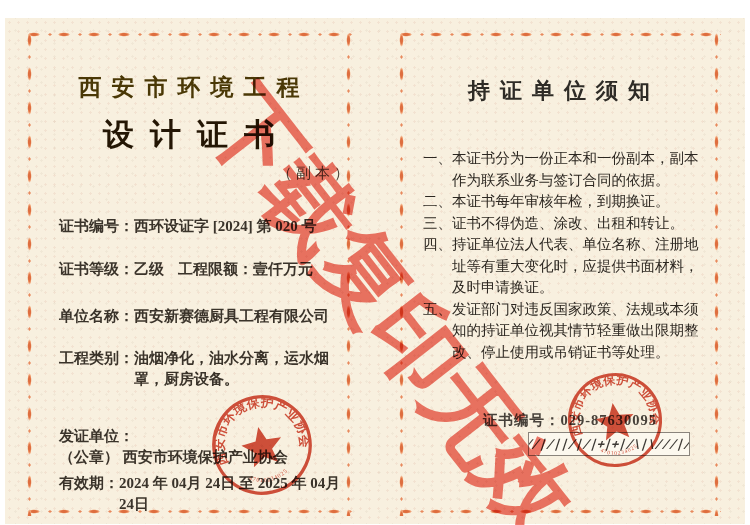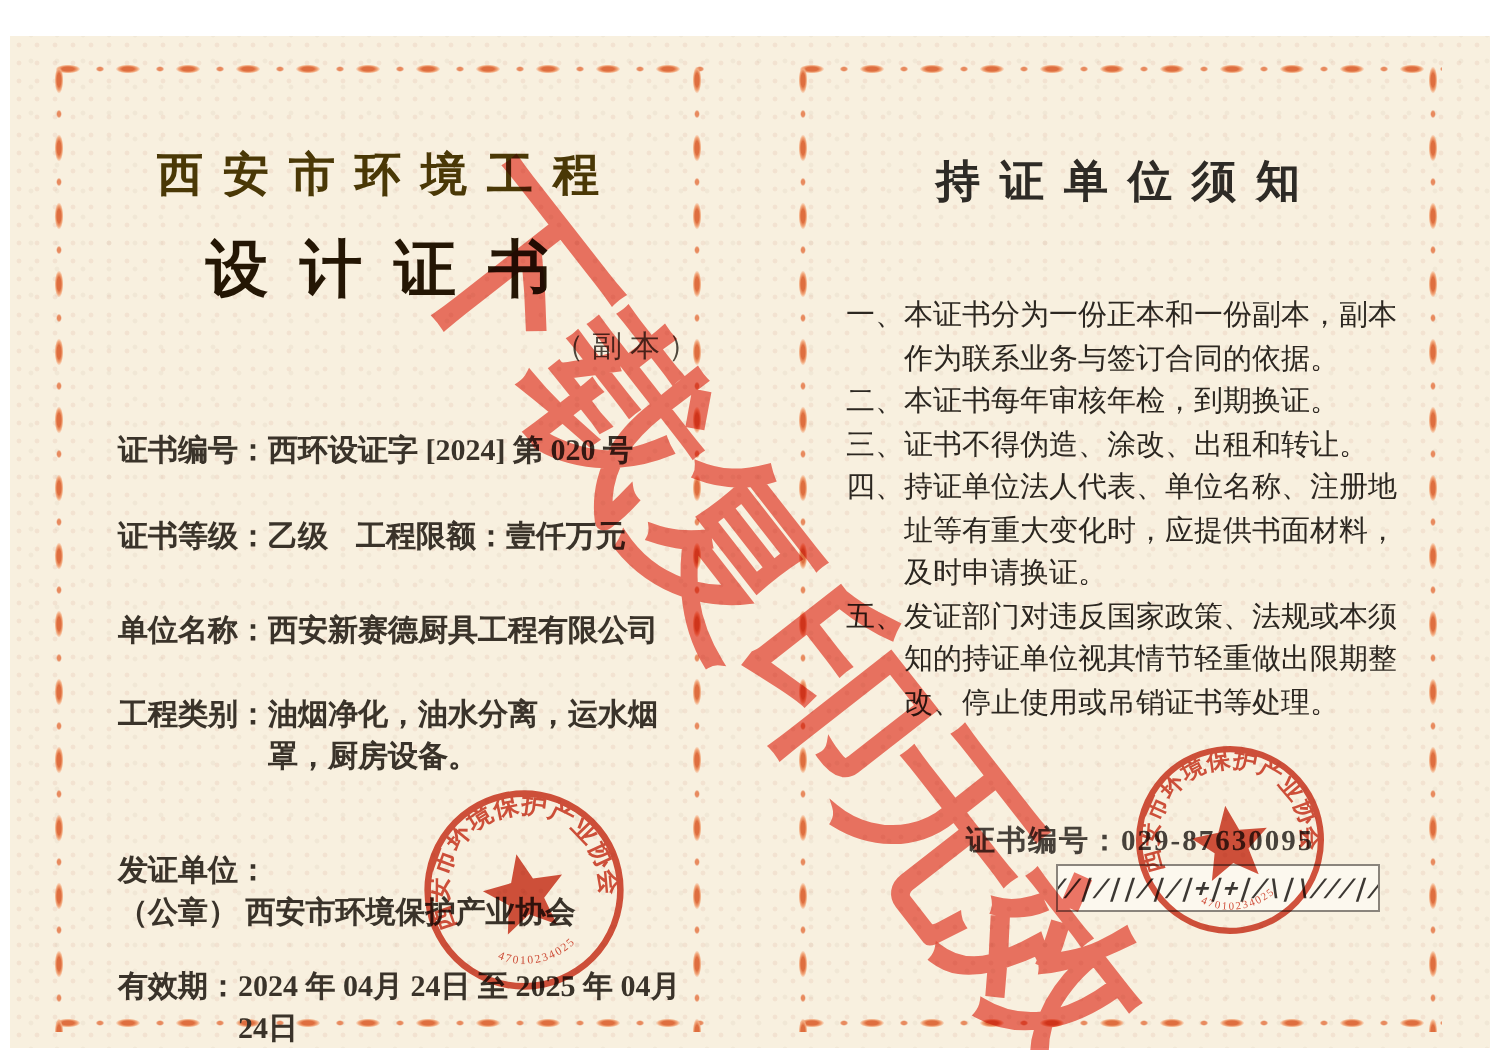--- a/index.html
+++ b/index.html
@@ -43,21 +43,21 @@
   .cert-title2{position:absolute;left:0;right:0;top:84px;text-align:center;
     font-size:31px;font-weight:bold;color:#241604;
     letter-spacing:16px;text-indent:16px;}
   .cert-sub{position:absolute;left:0;right:0;top:134px;text-align:right;
     font-size:15px;color:#4d463b;letter-spacing:4px;text-indent:4px;}
   .field{position:absolute;left:34px;right:12px;display:flex;
     font-size:15px;font-weight:bold;color:var(--ink);line-height:21px;}
   .field .lab{flex:0 0 auto;white-space:nowrap;}
   .field .val{flex:1 1 auto;}
   .f-number{top:186px;} .f-grade{top:229px;} .f-company{top:276px;}
-  .f-category{top:318px;} .f-issuer{top:396px;flex-direction:column;} .f-validity{top:443px;margin-top:11px;}
+  .f-category{top:318px;} .f-issuer{top:396px;flex-direction:column;} .f-validity{top:443px;}
   .grade2{margin-left:14px;}
 
   
   .notice-title{position:absolute;left:0;right:0;top:46px;text-align:center;
     font-size:22px;font-weight:bold;color:#2e2b26;letter-spacing:10px;text-indent:10px;}
   .notices{position:absolute;left:26px;right:14px;top:118px;
     font-size:14.5px;color:#2c2721;line-height:21.5px;}
   .notice-item{display:flex;}
   .notice-item .num{flex:0 0 auto;white-space:nowrap;}
   .notice-item .txt{flex:1 1 auto;}

